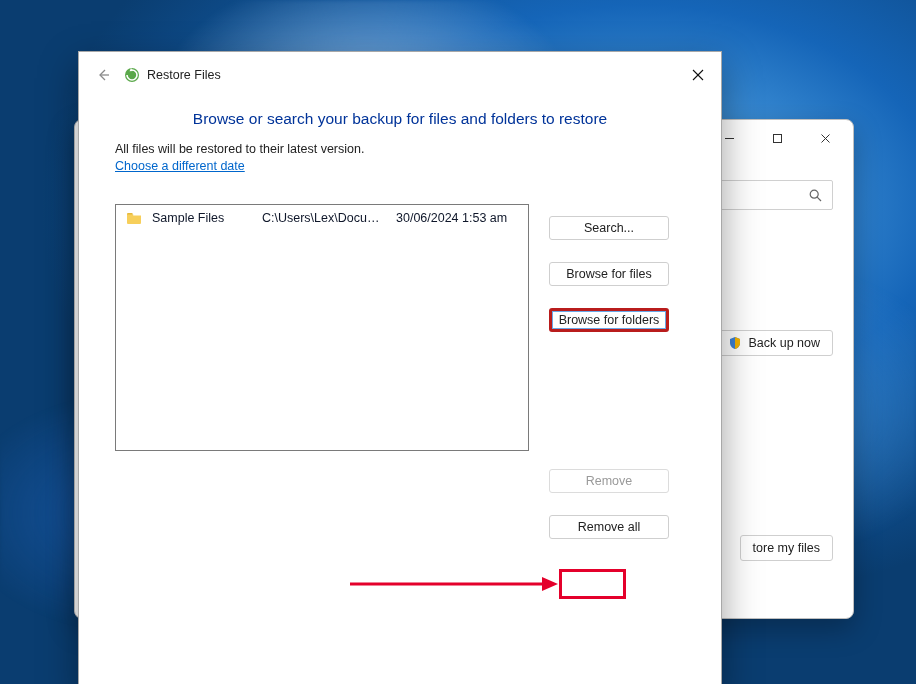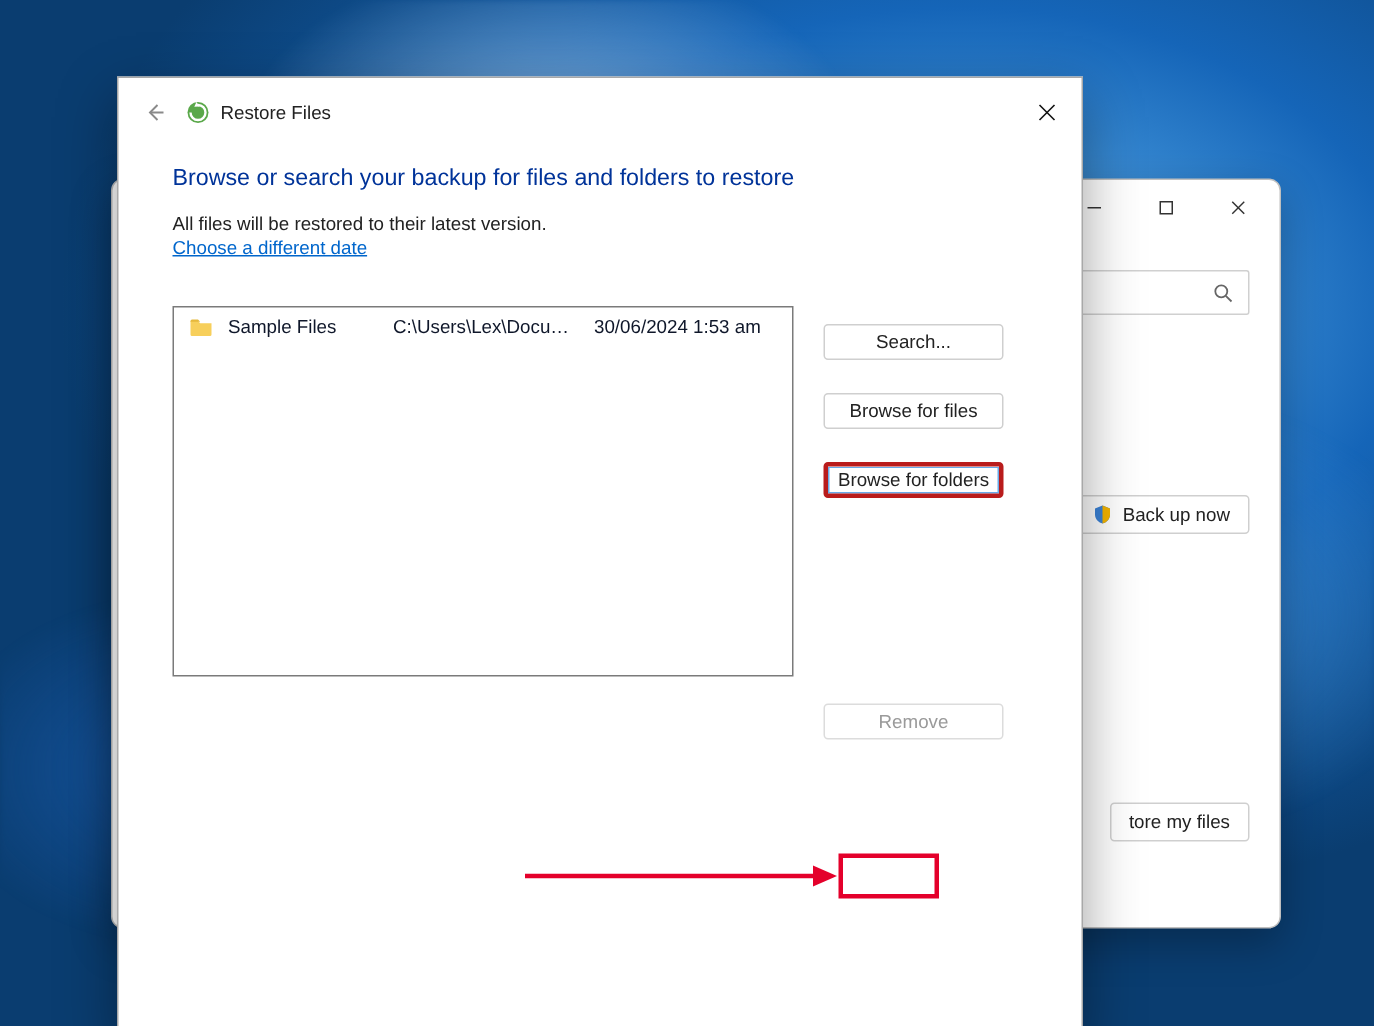--- a/index.html
+++ b/index.html
@@ -21,21 +21,21 @@
   .shield-ico { width:14px; height:14px; }
   .dialog { position:absolute; left:78px; top:51px; width:644px; height:638px; background:#fff; border:1px solid #a8a8a8; border-radius:0; box-shadow: 0 14px 36px rgba(0,0,0,0.38); display:flex; flex-direction:column; }
   .dlg-top { height:46px; display:flex; align-items:center; padding:0 10px; position:relative; }
   .back-arrow { width:28px; height:28px; display:flex; align-items:center; justify-content:center; color:#8a8a8a; }
   .back-arrow svg{width:16px;height:16px;}
   .dlg-icon { margin-left:6px; width:18px; height:18px; display:flex; align-items:center; justify-content:center; }
   .dlg-title { margin-left:6px; font-size:12.5px; color:#222; }
   .dlg-close { position:absolute; right:8px; top:10px; width:30px; height:26px; display:flex; align-items:center; justify-content:center; color:#111; }
   .dlg-close svg{width:12px;height:12px;}
   .dlg-body { flex:1; padding:8px 36px 0 36px; position:relative; }
-  .heading { color:#003399; font-size:15.5px; font-weight:400; margin-top:4px; margin-bottom:14px; }
+  .heading { color:#003399; font-size:15.5px; font-weight:400; margin-top:4px; margin-bottom:14px;text-align:center; }
   .subtext { font-size:12.5px; color:#222; }
   .linktext { font-size:12.5px; color:#0066cc; text-decoration:underline; cursor:pointer; }
   .content-row { display:flex; gap:20px; margin-top:30px; align-items:flex-start; }
   .listbox { width:414px; height:247px; border:1px solid #7a7a7a; background:#fff; }
   .list-header { display:flex; height:24px; border-bottom:1px solid #e5e5e5; font-size:12.5px; color:#333; align-items:center;}
   .col { padding-left:8px; border-right:1px solid #e5e5e5; height:100%; display:flex; align-items:center; overflow:hidden; white-space:nowrap; }
   .col-icon{width:28px; border-right:none;}
   .col-name{width:110px;}
   .col-folder{width:134px;}
   .col-date{flex:1; border-right:1px solid #e5e5e5;}
@@ -143,20 +143,21 @@
           <div class="cell cell-date">30/06/2024 1:53 am</div>
         </div>
       </div>
 
       <div class="side-btns">
         <div class="wbtn">Search...</div>
         <div class="wbtn">Browse for files</div>
         <div class="wbtn accent">Browse for folders</div>
         <div class="side-spacer"></div>
         <div class="wbtn disabled">Remove</div>
+        <div class="wbtn">Remove all</div>
       </div>
     </div>
   </div>
 
 </div>
 
 <div class="highlight-frame" style="left:559px; top:569px; width:67px; height:30px;"></div>
 <svg class="arrow-annot" style="left:350px; top:574px; width:210px; height:20px;" viewBox="0 0 210 20">
   <line x1="0" y1="10" x2="192" y2="10" stroke="#e4002b" stroke-width="3"></line>
   <path d="M192 3 L208 10 L192 17 Z" fill="#e4002b"></path>

